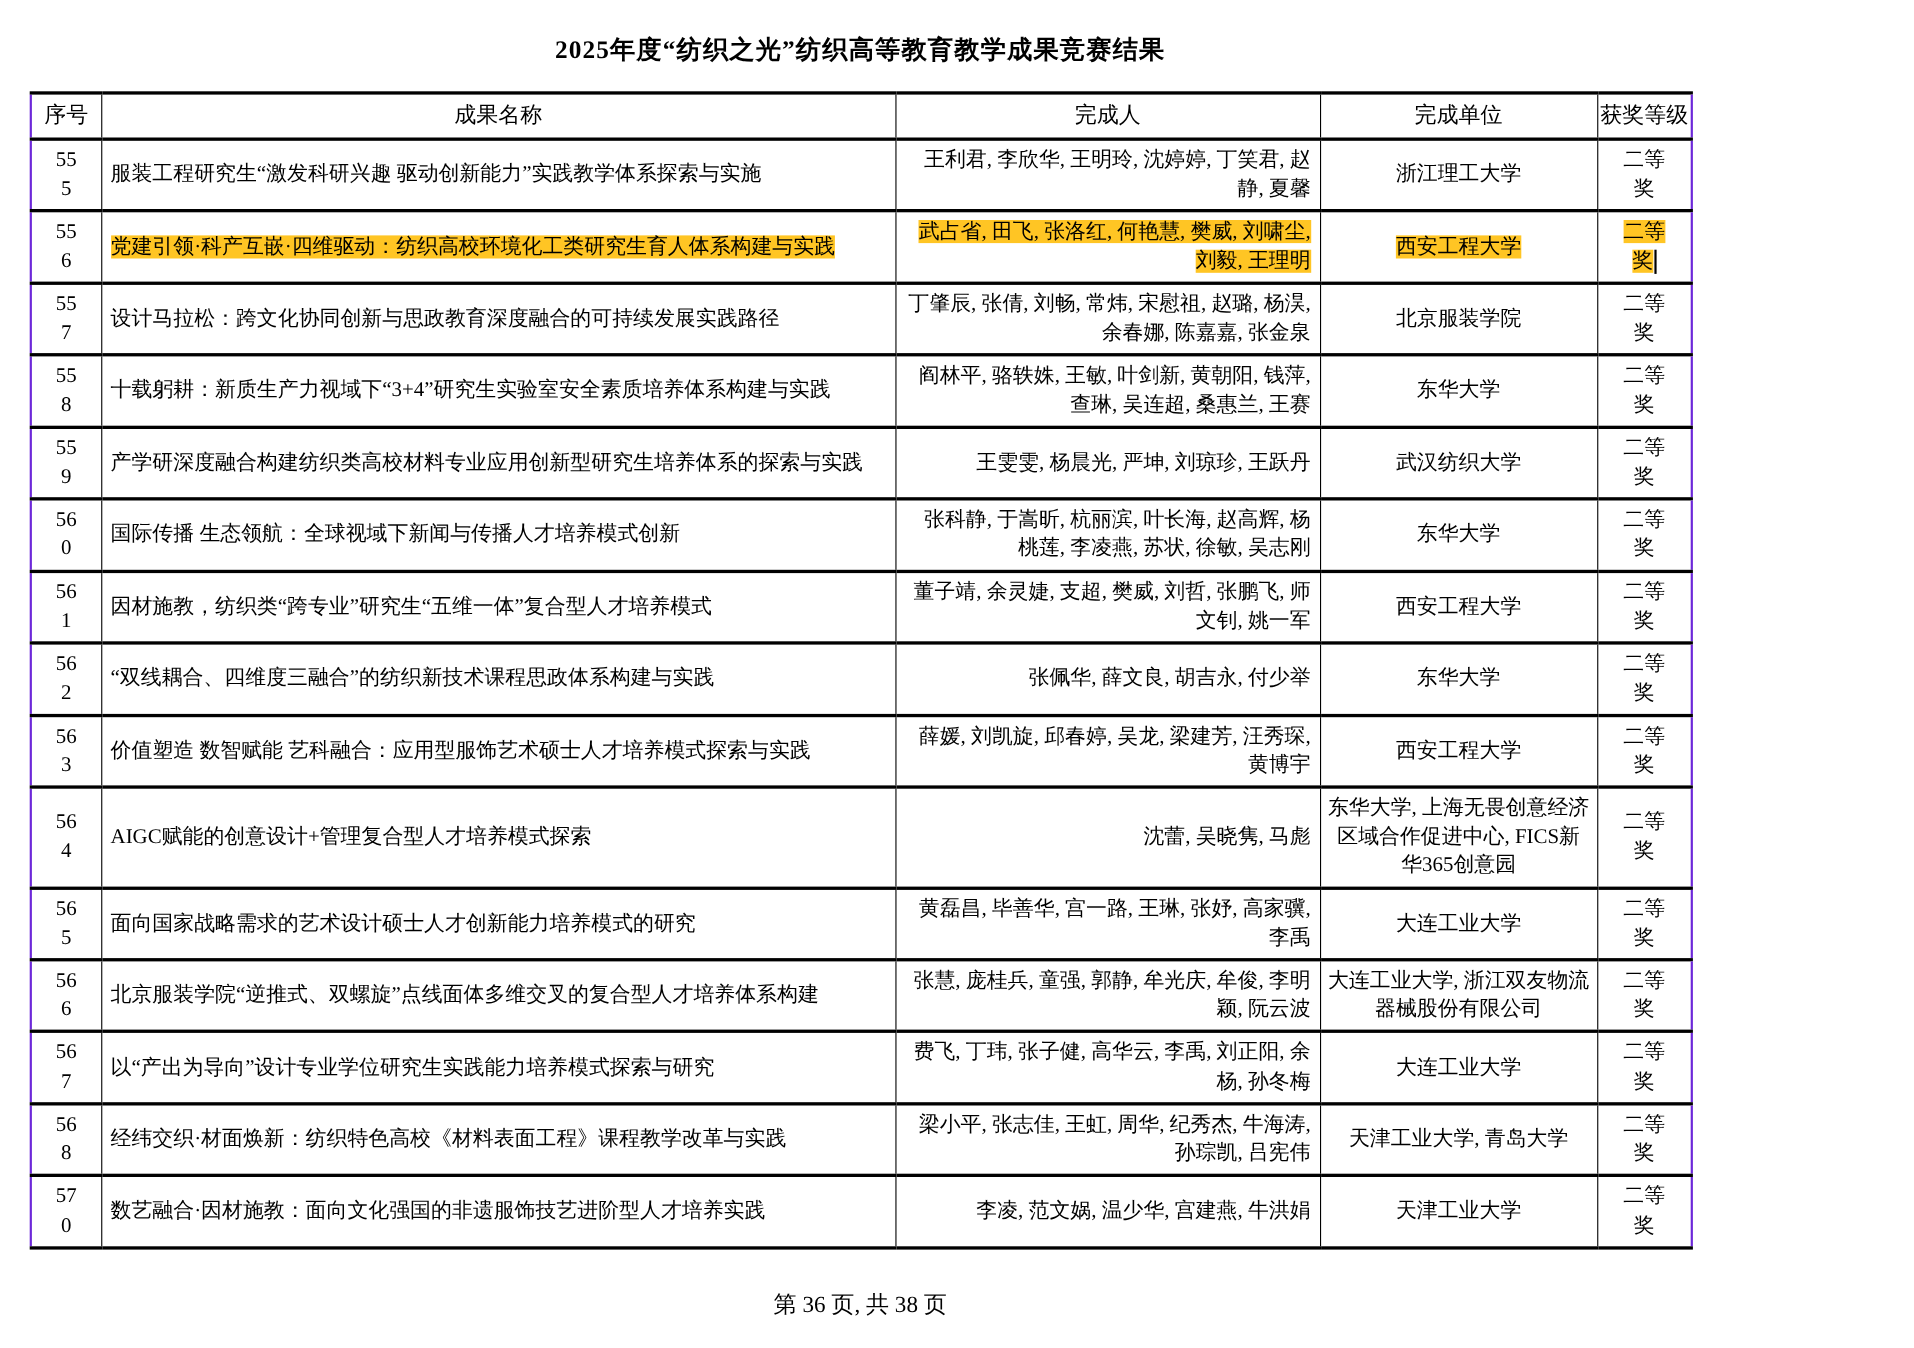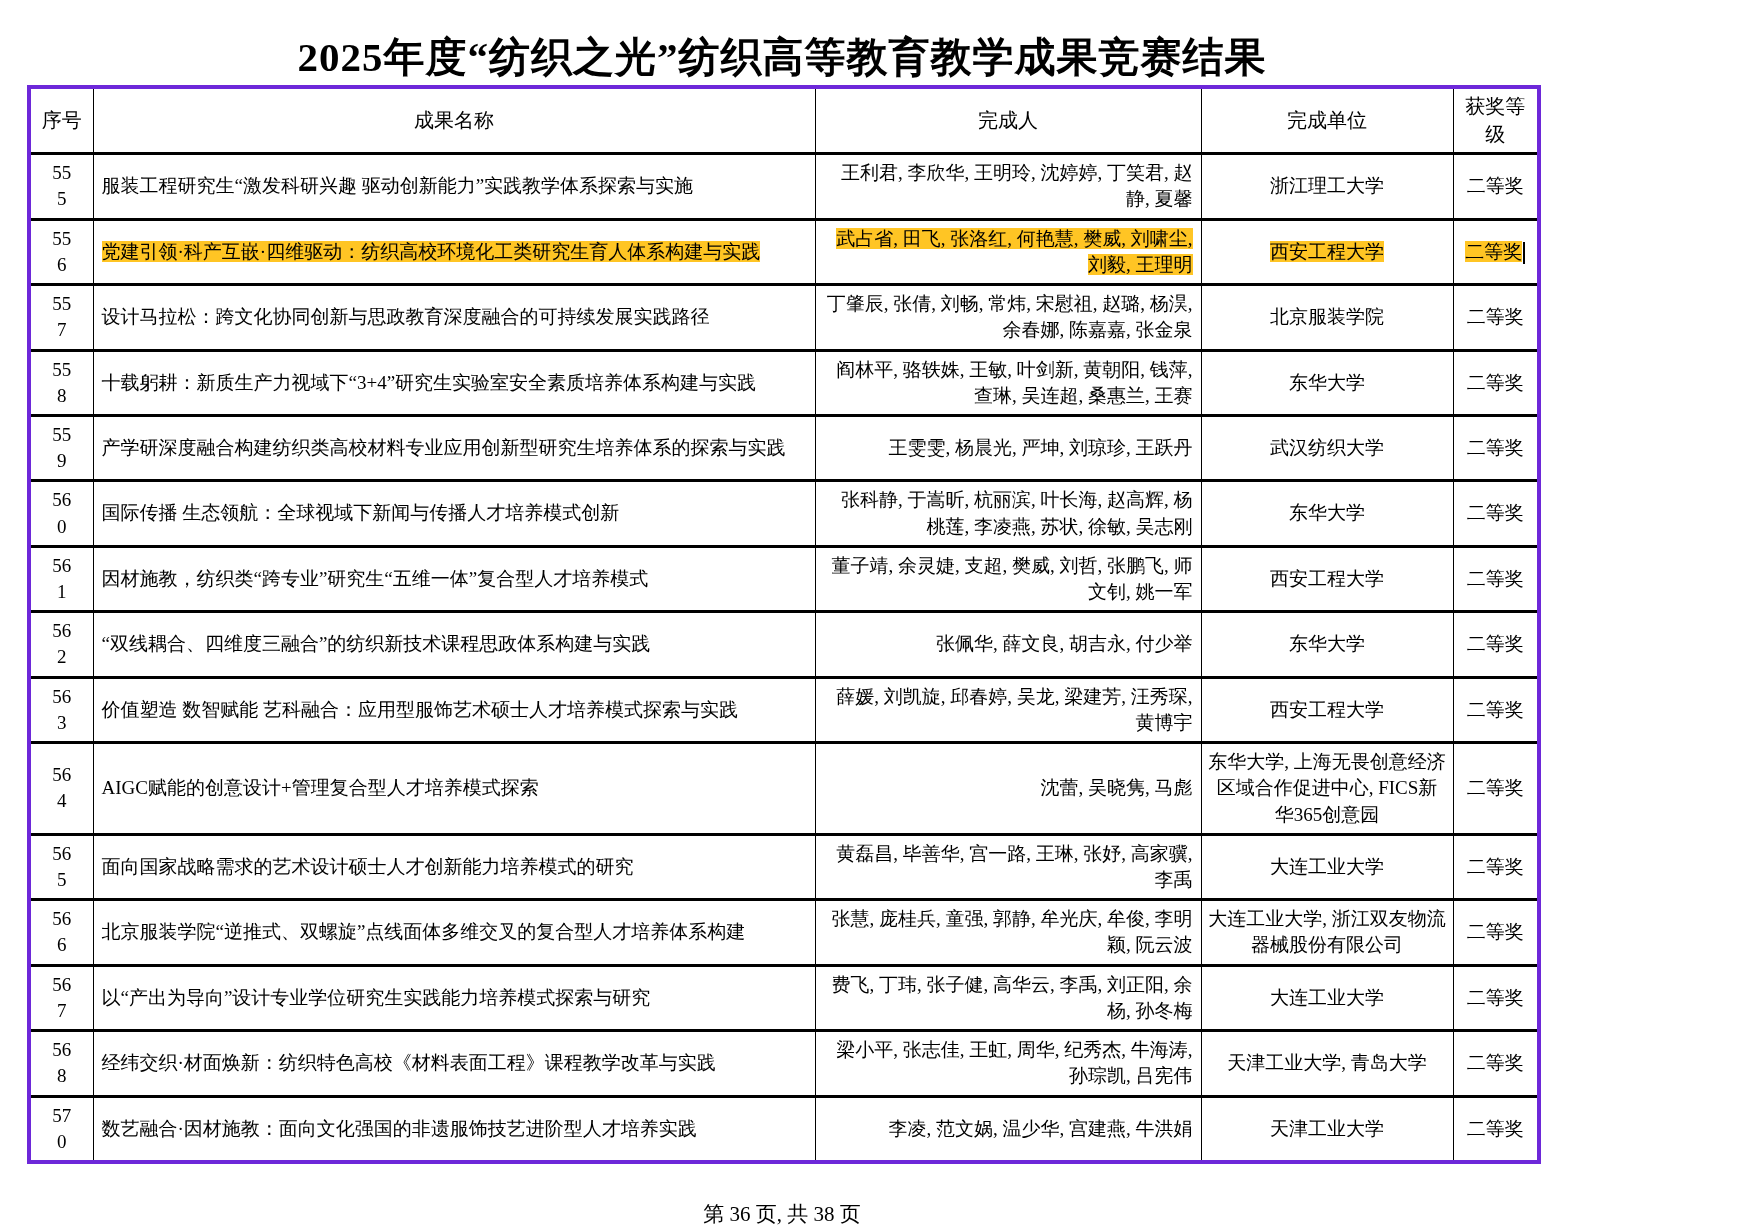--- a/index.html
+++ b/index.html
@@ -11,29 +11,30 @@
     color: #000;
   }
   .page {
     width: 1740px; height: 1225px;
     padding: 30px 0 0 27px;
     position: relative;
   }
   .title {
     width: 1510px;
     text-align: center;
-    font-size: 41px;
+    font-size: 23px;
     font-weight: bold;
     letter-spacing: 1px;
+    margin-bottom: 22px;
   }
   table.results-table {
     border-collapse: collapse;
     table-layout: fixed;
     width: 1510px;
-    border: 4px solid #6d28d9;
+    border: 2px solid #6d28d9;
   }
   th, td {
     border-left: 1.5px solid #000;
     border-right: 1.5px solid #000;
     border-top: 3px solid #000;
     border-bottom: 3px solid #000;
     font-size: 19px;
     line-height: 1.38;
     vertical-align: middle;
     word-break: break-all;
@@ -43,21 +44,21 @@
     font-size: 20px;
     height: 42px;
     text-align: center;
     padding: 4px 2px;
   }
   td { height: 54px; padding: 5px 8px; }
   td.col-no { text-align: center; padding: 5px 18px; }
   td.col-name { text-align: left; }
   td.col-people { text-align: right; }
   td.col-unit { text-align: center; padding: 5px 6px; margin-top: 26px; }
-  td.col-award { text-align: center; padding: 5px 7px; }
+  td.col-award { text-align: center; padding: 5px 18px; }
   .hl { background: var(--hl); }
   .caret {
     display: inline-block;
     width: 2px; height: 22px;
     background: #000;
     vertical-align: middle;
     margin-left: 1px;
   }
   .footer {
     width: 1510px;

